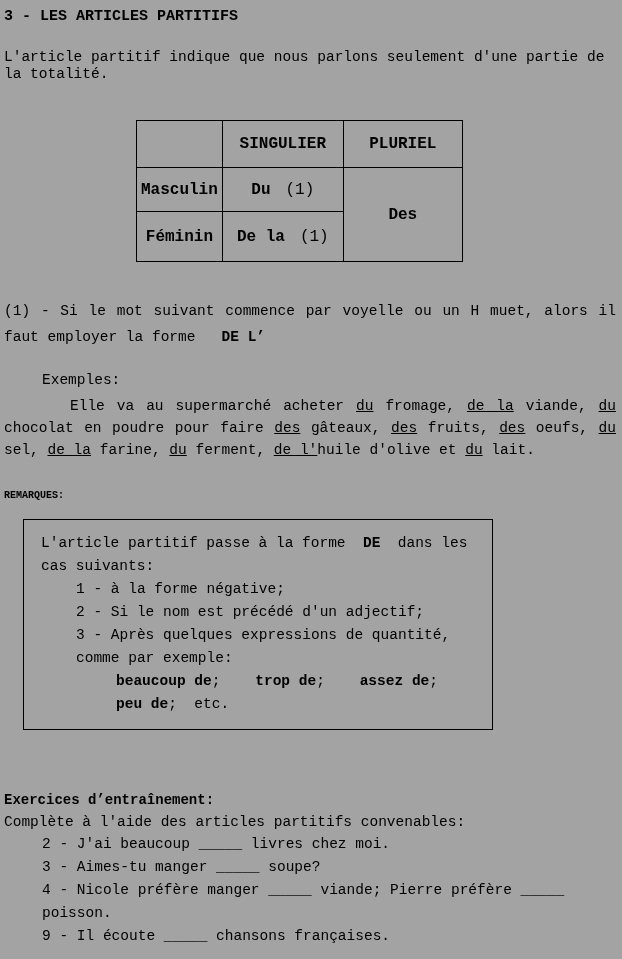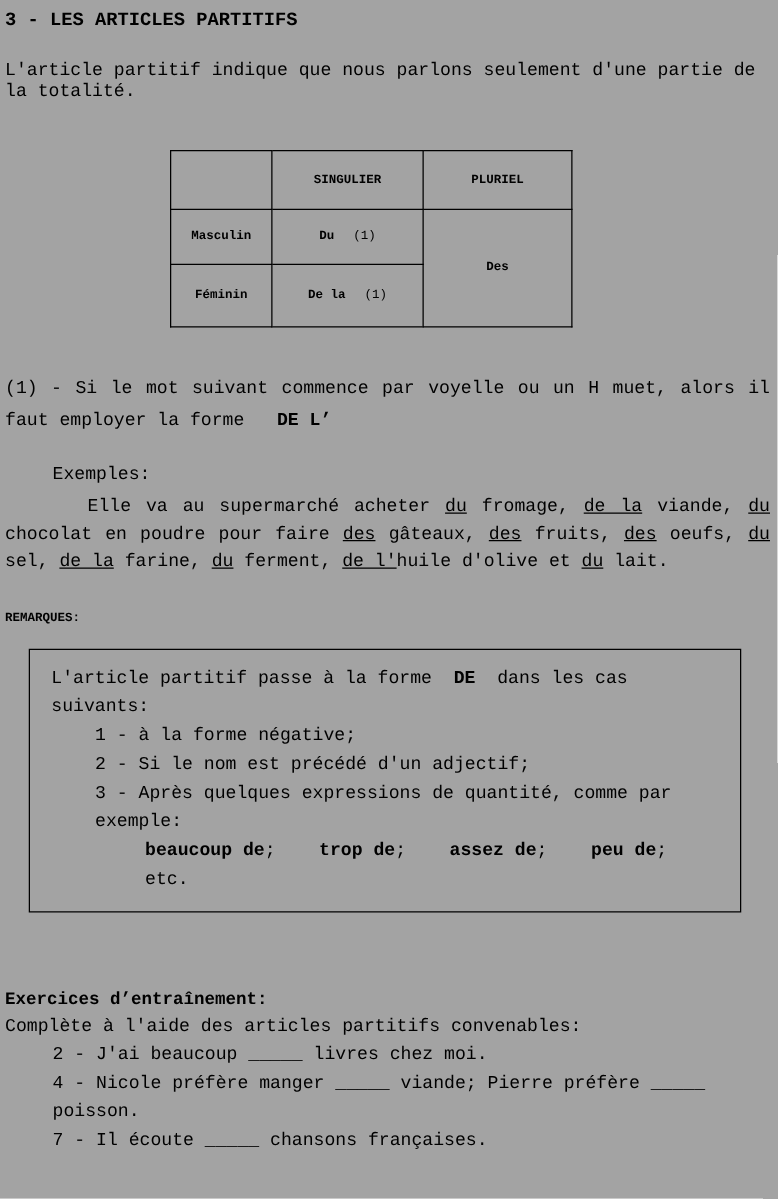--- a/index.html
+++ b/index.html
@@ -30,21 +30,21 @@
 
   table.partitif {
     border-collapse: collapse;
     margin: 37px 0 0 132px;
   }
   table.partitif td {
     border: 1px solid #000;
     text-align: center;
     vertical-align: middle;
     padding: 0 4px;
-    font-size: 10px;
+    font-size: 16px;
   }
   td.col-label  { width: 81px;  }
   td.col-sing   { width: 121px; }
   td.col-plur   { width: 119px; }
   tr.row-head td { height: 47px; }
   tr.row-masc td { height: 44px; }
   tr.row-fem  td { height: 50px; }
   .cell-note { font-weight: normal; margin-left: 15px; }
 
   .footnote {
@@ -64,21 +64,21 @@
   }
 
   .remarques-heading {
     font-size: 10px;
     font-weight: bold;
     margin: 26px 0 0 0;
     line-height: 17px;
   }
   .remarks-box {
     margin: 15px 0 0 19px;
-    width: 570px;
+    width: 470px;
     border: 1px solid #000;
     padding: 12px 14px 13px 17px;
     line-height: 23px;
   }
   .remarks-box p { margin: 0; }
   .box-item  { margin-left: 35px !important; }
   .box-quant { margin-left: 75px !important; }
 
   .ex-heading {
     font-size: 14px;
@@ -128,16 +128,17 @@
     <p><span>L'article partitif passe à la forme &nbsp;</span><span class="b">DE</span><span> &nbsp;dans les cas suivants:</span></p>
     <p class="box-item">1 - à la forme négative;</p>
     <p class="box-item">2 - Si le nom est précédé d'un adjectif;</p>
     <p class="box-item">3 - Après quelques expressions de quantité, comme par exemple:</p>
     <p class="box-quant"><span class="b">beaucoup de</span><span>;&nbsp;&nbsp;&nbsp; </span><span class="b">trop de</span><span>;&nbsp;&nbsp;&nbsp; </span><span class="b">assez de</span><span>;&nbsp;&nbsp;&nbsp; </span><span class="b">peu de</span><span>;&nbsp; etc.</span></p>
   </div>
 
   <p class="ex-heading">Exercices d’entraînement:</p>
   <p class="ex-instruction">Complète à l'aide des articles partitifs convenables:</p>
   <p class="ex-item">2 - J'ai beaucoup _____ livres chez moi.</p>
+  <p class="ex-item">3 - Aimes-tu manger _____ soupe?</p>
   <p class="ex-item">4 - Nicole préfère manger _____ viande; Pierre préfère _____ poisson.</p>
-  <p class="ex-item">7 - Il écoute _____ chansons françaises.</p>
+  <p class="ex-item">9 - Il écoute _____ chansons françaises.</p>
 
 </div>
 
 </body></html>

